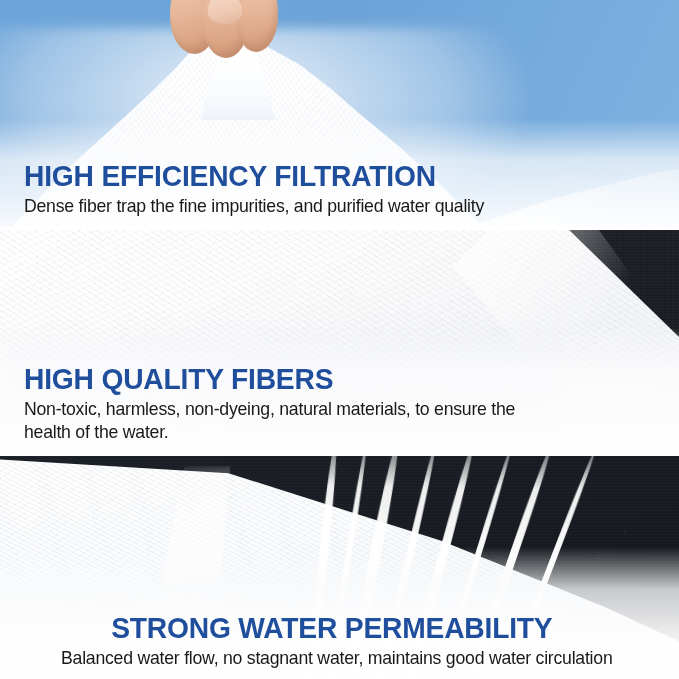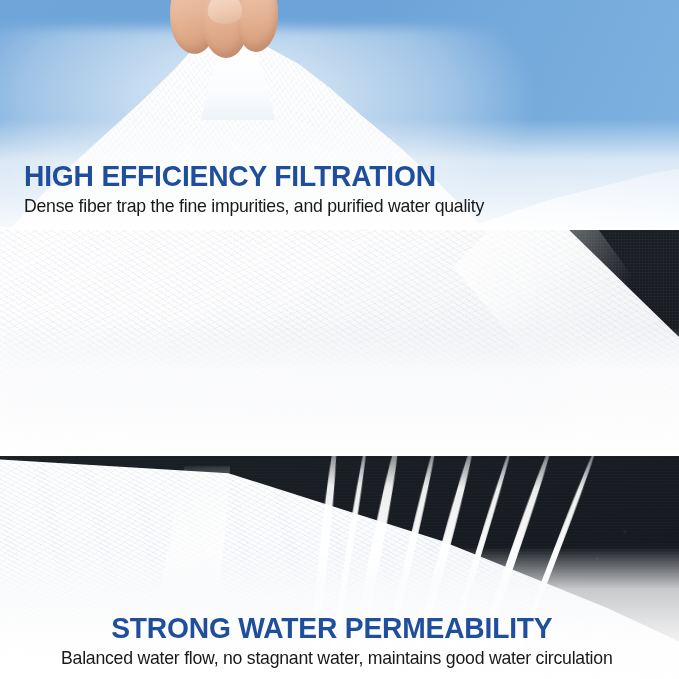--- a/index.html
+++ b/index.html
@@ -363,20 +363,27 @@
 
   <section class="panel" id="panel-2">
     <div class="panel-photo">
       <div class="dark-bg"></div>
       <div class="sheet"></div>
       <div class="sheet-edge"></div>
       <div class="sheet-shade"></div>
       <div class="p2-caption-haze"></div>
     </div>
 
+    <div class="panel-caption">
+      <h2 class="headline">HIGH QUALITY FIBERS</h2>
+      <p class="subline">
+        <span class="ln">Non-toxic, harmless, non-dyeing, natural materials, to ensure the</span>
+        <span class="ln">health of the water.</span>
+      </p>
+    </div>
   </section>
 
   <div class="separator" id="sep-2"></div>
 
   <section class="panel" id="panel-3">
     <div class="panel-photo">
       <div class="water-dark"></div>
       <div class="pad"></div>
       <div class="sheen"></div>
       <div class="streams">

